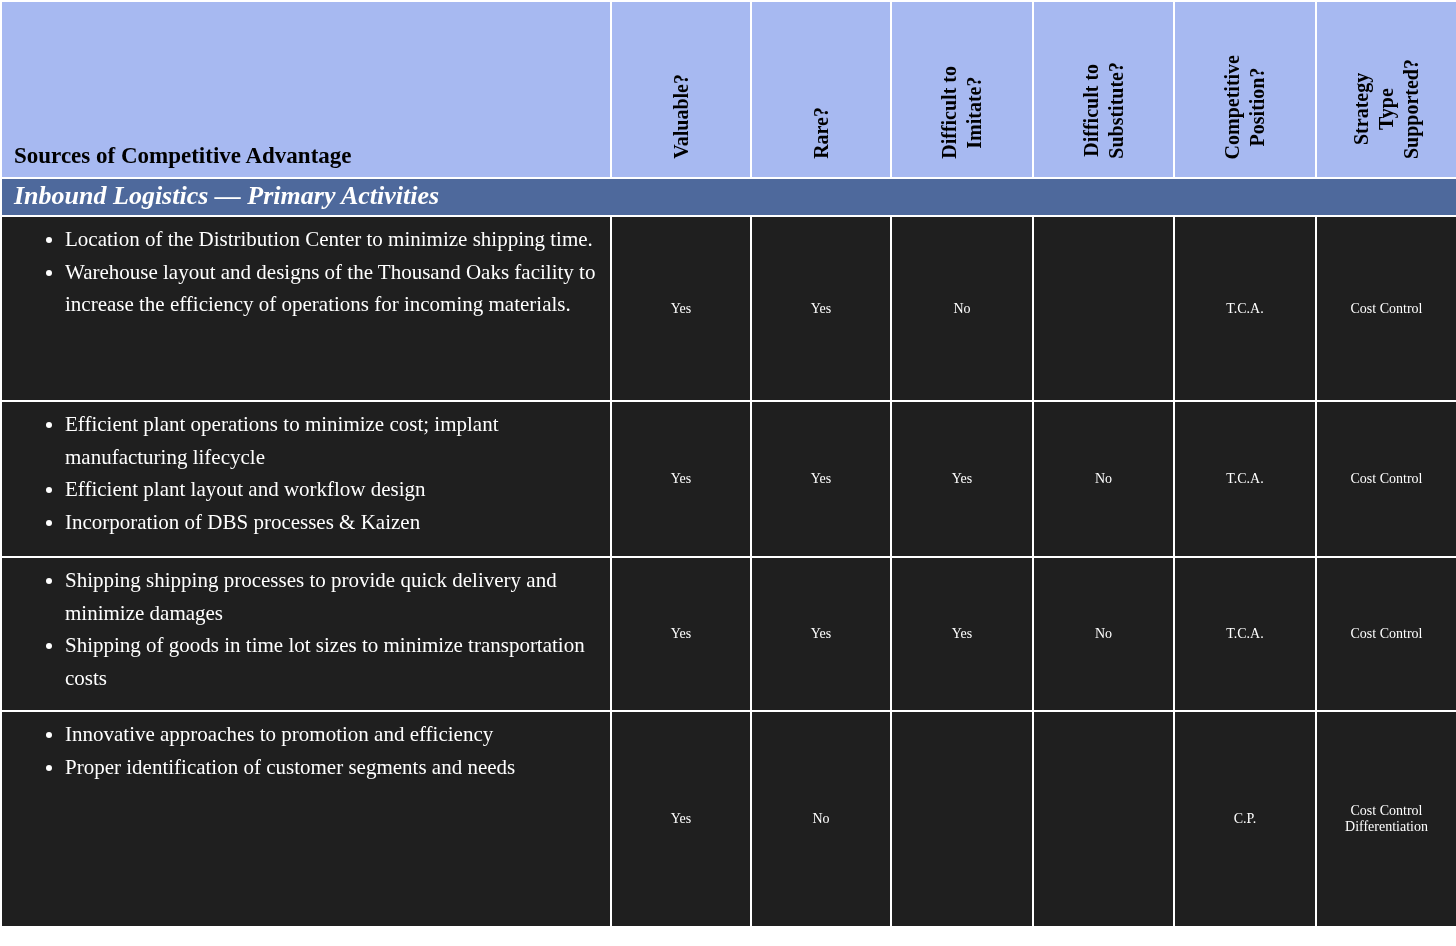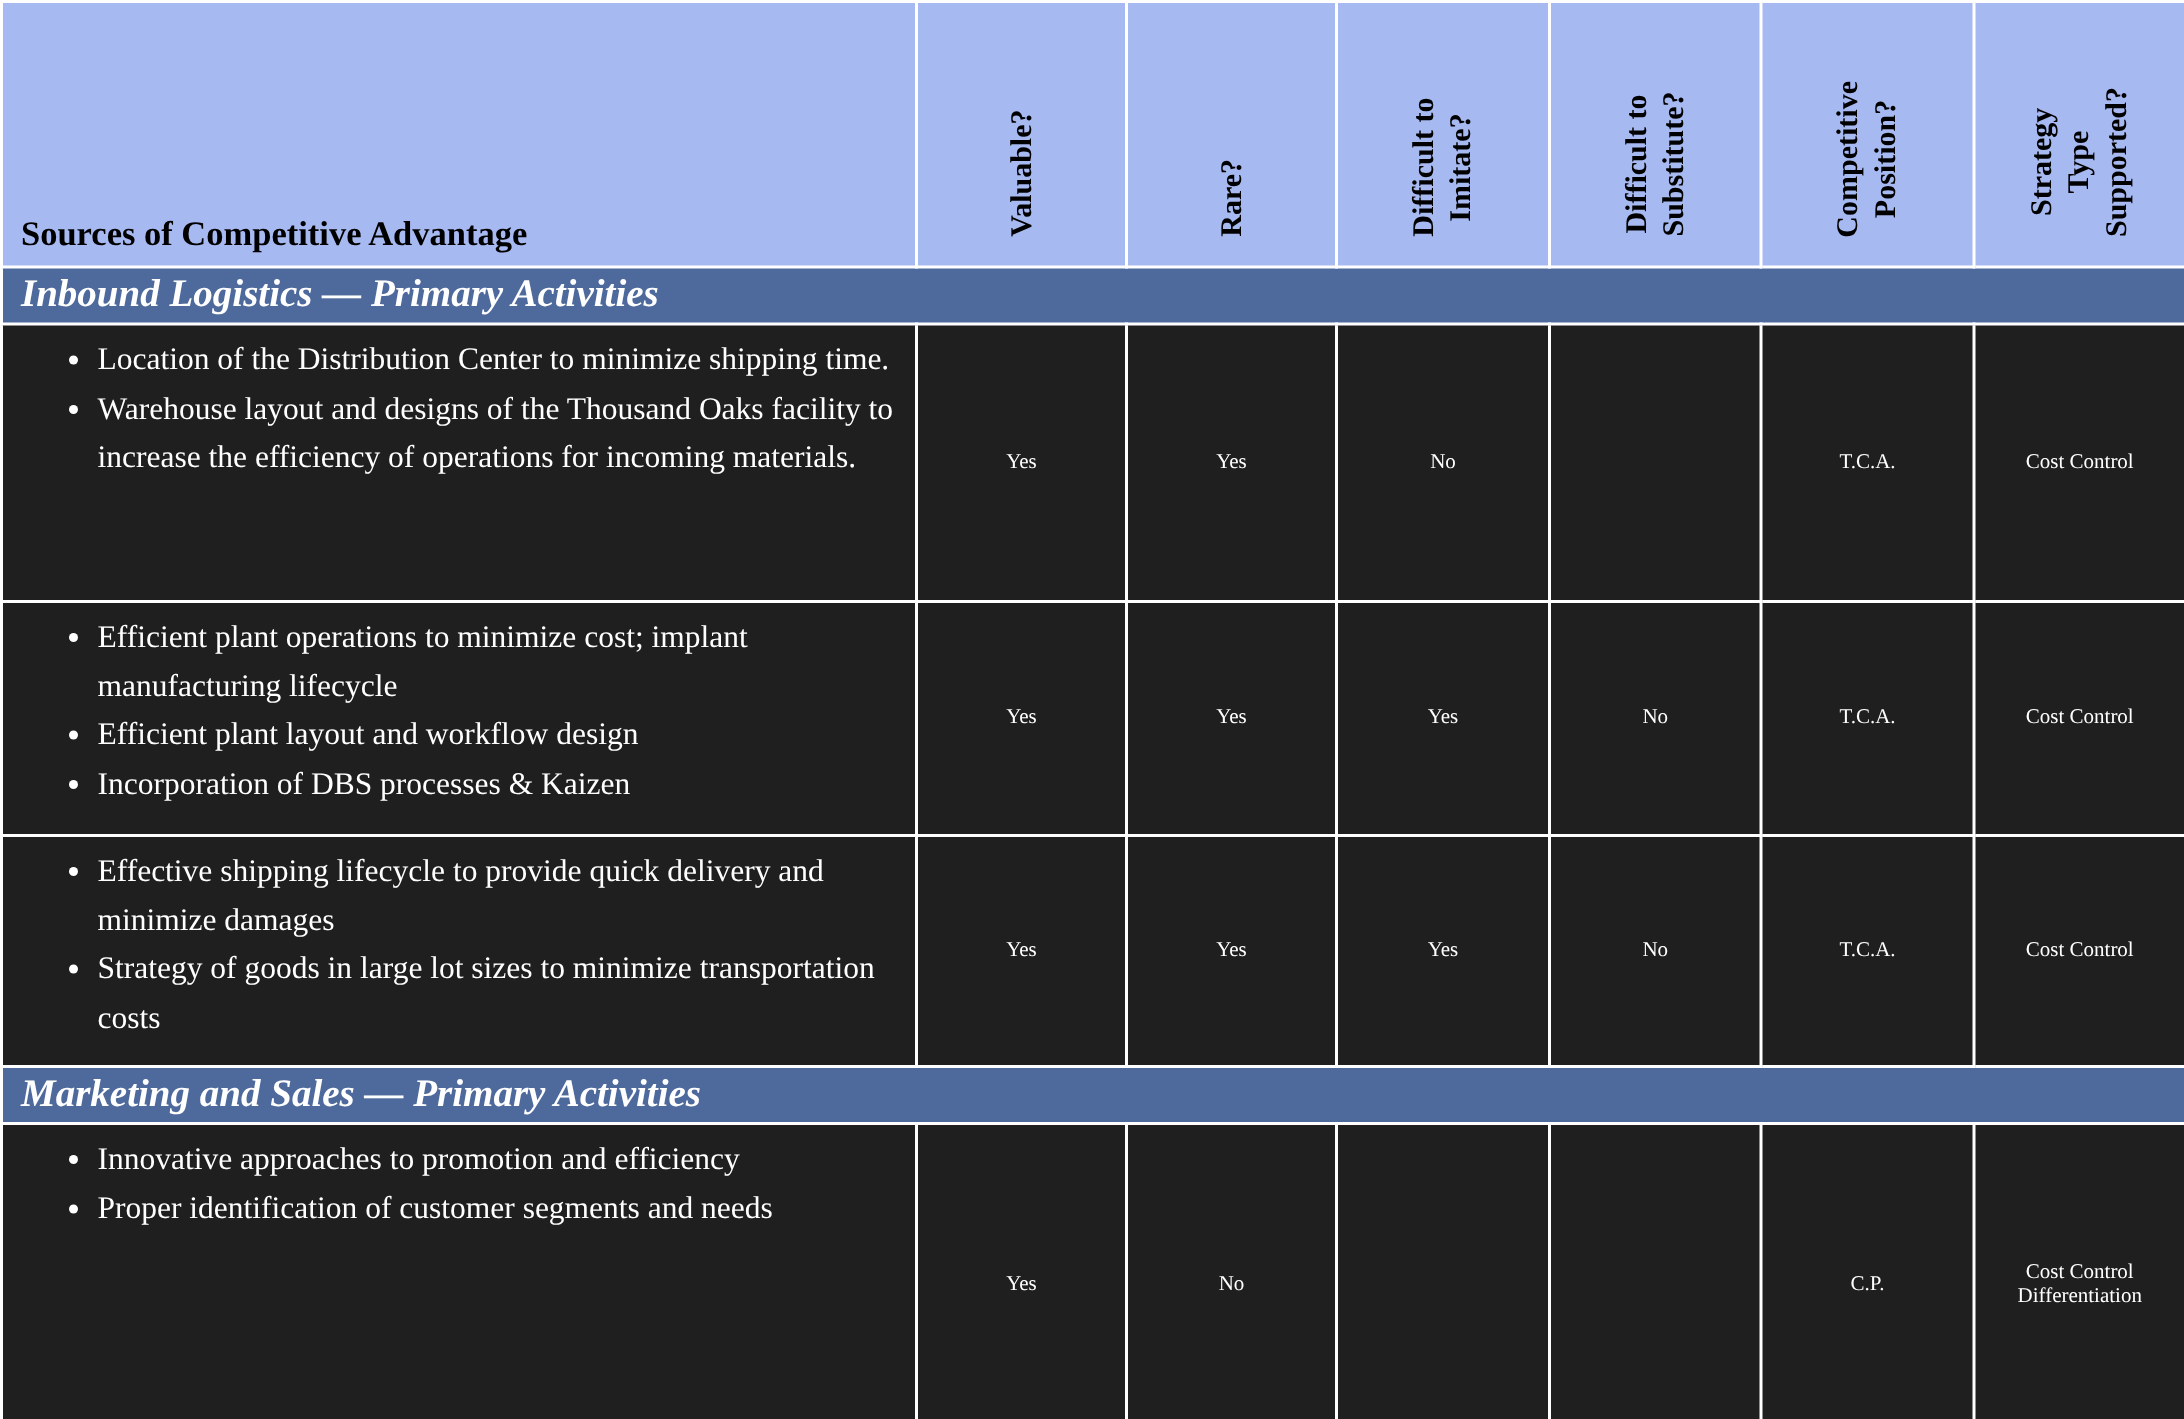--- a/index.html
+++ b/index.html
@@ -147,35 +147,32 @@
     <td>Yes</td>
     <td>Yes</td>
     <td>No</td>
     <td>T.C.A.</td>
     <td>Cost Control</td>
   </tr>
 
   <tr class="data-row row-2">
     <td class="activities">
       <ul>
-        <li>Effective shipping lifecycle to provide quick delivery and minimize damages</li>
-        <li>Strategy of goods in large lot sizes to minimize transportation costs</li>
+        <li>Shipping shipping processes to provide quick delivery and minimize damages</li>
+        <li>Shipping of goods in time lot sizes to minimize transportation costs</li>
       </ul>
     </td>
     <td>Yes</td>
     <td>Yes</td>
     <td>Yes</td>
     <td>No</td>
     <td>T.C.A.</td>
     <td>Cost Control</td>
   </tr>
 
-  <tr class="section-row">
-    <td colspan="7">Marketing and Sales — Primary Activities</td>
-  </tr>
   <tr class="data-row row-3">
     <td class="activities">
       <ul>
         <li>Innovative approaches to promotion and efficiency</li>
         <li>Proper identification of customer segments and needs</li>
       </ul>
     </td>
     <td>Yes</td>
     <td>No</td>
     <td></td>

